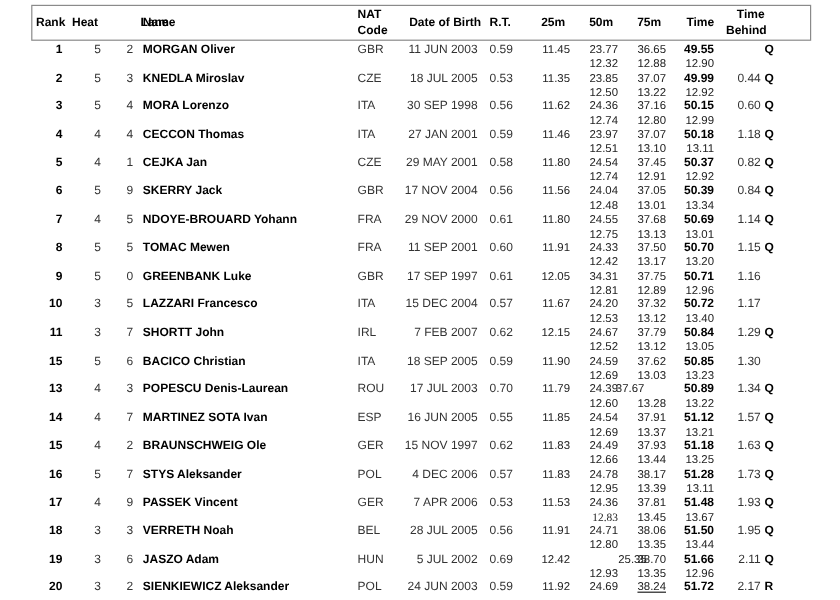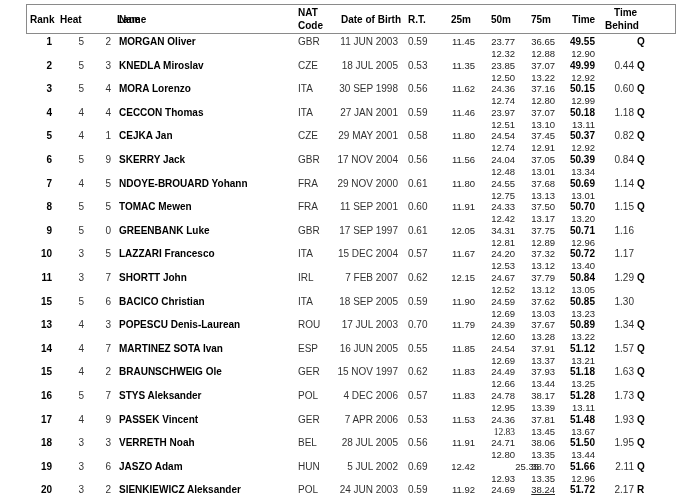--- a/index.html
+++ b/index.html
@@ -263,21 +263,21 @@
     <div class="row" style="top: 319.2px;">
       <span class="c b r" style="left: 30px; top: 0px; width: 22px;">13</span>
       <span class="c gray r" style="left: 62px; top: 0px; width: 22px;">4</span>
       <span class="c gray r" style="left: 90px; top: 0px; width: 21px;">3</span>
       <span class="c b" style="left: 119px; top: 0px;">POPESCU Denis-Laurean</span>
       <span class="c gray" style="left: 298px; top: 0px;">ROU</span>
       <span class="c gray r" style="left: 320px; top: 0px; width: 78px;">17 JUL 2003</span>
       <span class="c gray" style="left: 408px; top: 0px;">0.70</span>
       <span class="c split r" style="left: 440px; top: 0px; width: 35px;">11.79</span>
       <span class="c split r" style="left: 480px; top: 0px; width: 35px;">24.39</span>
-      <span class="c split r" style="left: 520px; top: 0px; width: 35px;">37.67</span>
+      <span class="c split r" style="left: 502px; top: 0px; width: 35px;">37.67</span>
       <span class="c b r" style="left: 560px; top: 0px; width: 35px;">50.89</span>
       <span class="c gray r" style="left: 600px; top: 0px; width: 34px;">1.34</span>
       <span class="c b" style="left: 637px; top: 0px;">Q</span>
       <span class="c split r" style="left: 480px; width: 35px; top: 12px;">12.60</span>
       <span class="c split r" style="left: 520px; width: 35px; top: 12px;">13.28</span>
       <span class="c split r" style="left: 560px; width: 35px; top: 12px;">13.22</span>
     </div>
     <div class="row" style="top: 342.8px;">
       <span class="c b r" style="left: 30px; top: 0px; width: 22px;">14</span>
       <span class="c gray r" style="left: 62px; top: 0px; width: 22px;">4</span>

